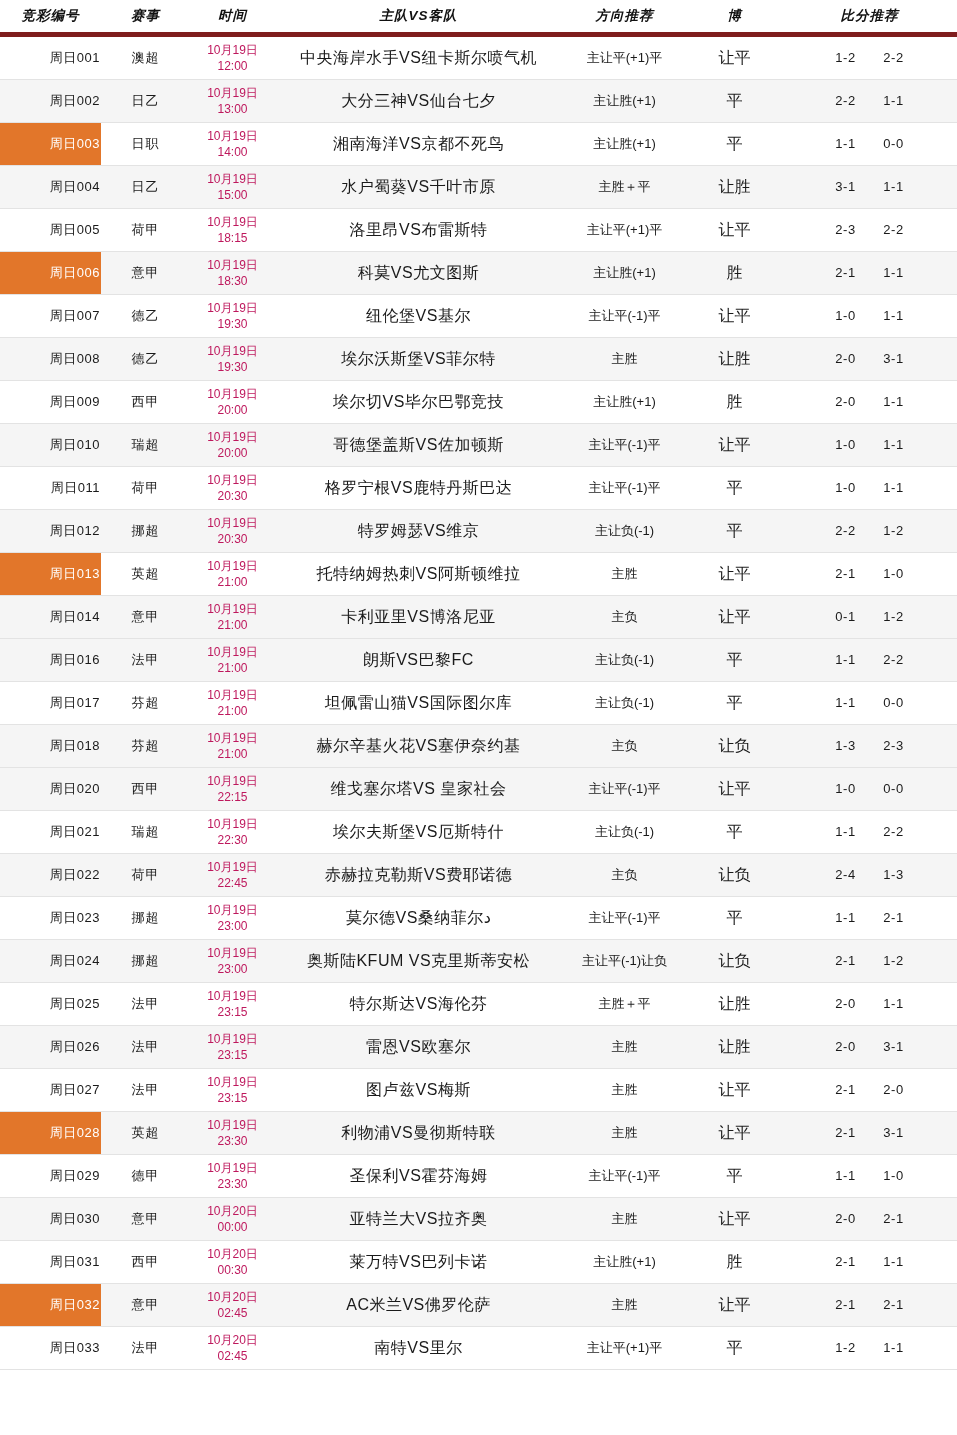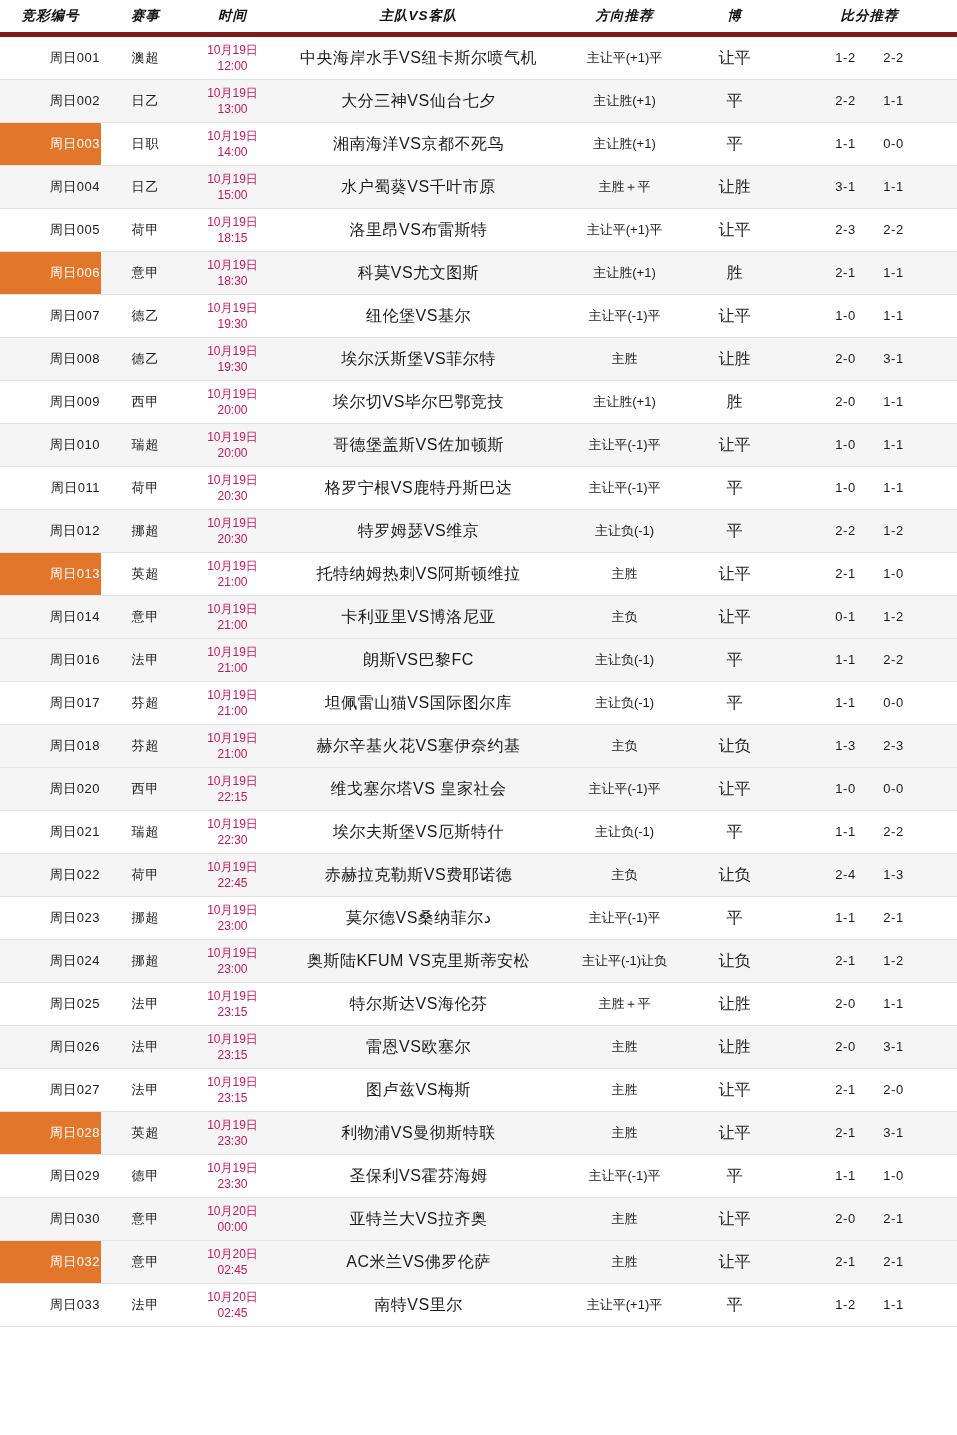--- a/index.html
+++ b/index.html
@@ -456,20 +456,32 @@
           <td class="league-cell">意甲</td>
           <td class="time-cell">
             <span class="t-line">10月20日</span>
             <span class="t-line">00:00</span>
           </td>
           <td class="teams-cell">亚特兰大VS拉齐奥</td>
           <td class="dir-cell">主胜</td>
           <td class="bo-cell">让平</td>
           <td class="score-cell"><span class="s-pair">2-0</span><span class="s-pair">2-1</span></td>
         </tr>
+        <tr>
+          <td class="id-cell">周日031</td>
+          <td class="league-cell">西甲</td>
+          <td class="time-cell">
+            <span class="t-line">10月20日</span>
+            <span class="t-line">00:30</span>
+          </td>
+          <td class="teams-cell">莱万特VS巴列卡诺</td>
+          <td class="dir-cell">主让胜(+1)</td>
+          <td class="bo-cell">胜</td>
+          <td class="score-cell"><span class="s-pair">2-1</span><span class="s-pair">1-1</span></td>
+        </tr>
         <tr class="alt">
           <td class="id-cell highlight">周日032</td>
           <td class="league-cell">意甲</td>
           <td class="time-cell">
             <span class="t-line">10月20日</span>
             <span class="t-line">02:45</span>
           </td>
           <td class="teams-cell">AC米兰VS佛罗伦萨</td>
           <td class="dir-cell">主胜</td>
           <td class="bo-cell">让平</td>

